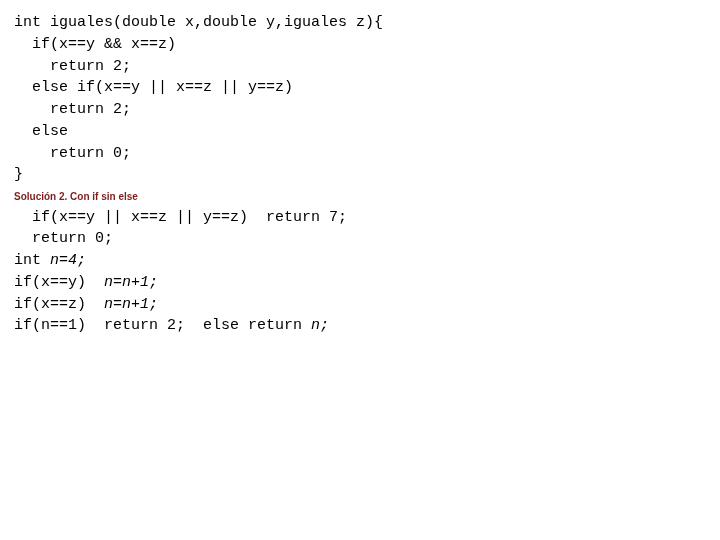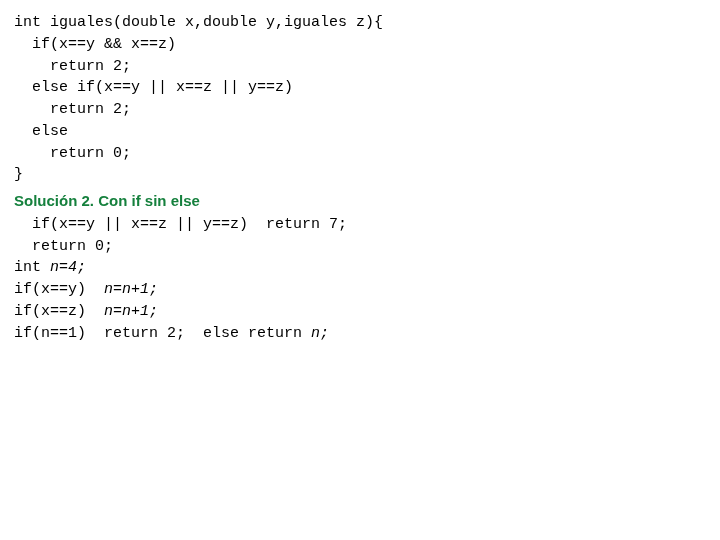--- a/index.html
+++ b/index.html
@@ -19,23 +19,23 @@
     }
     .code-block {
       white-space: pre;
       color: #000000;
     }
     .bold-func {
       font-weight: normal;
     }
     .section-header {
       font-family: Arial, Helvetica, sans-serif;
-      font-size: 15px;
+      font-size: 10px;
       font-weight: bold;
-      color: #15803d;
+      color: #7f1d1d;
       margin: 4px 0 2px 0;
       white-space: normal;
     }
     .italic-code {
       font-style: italic;
     }
   </style>
 </head>
 <body>
 

